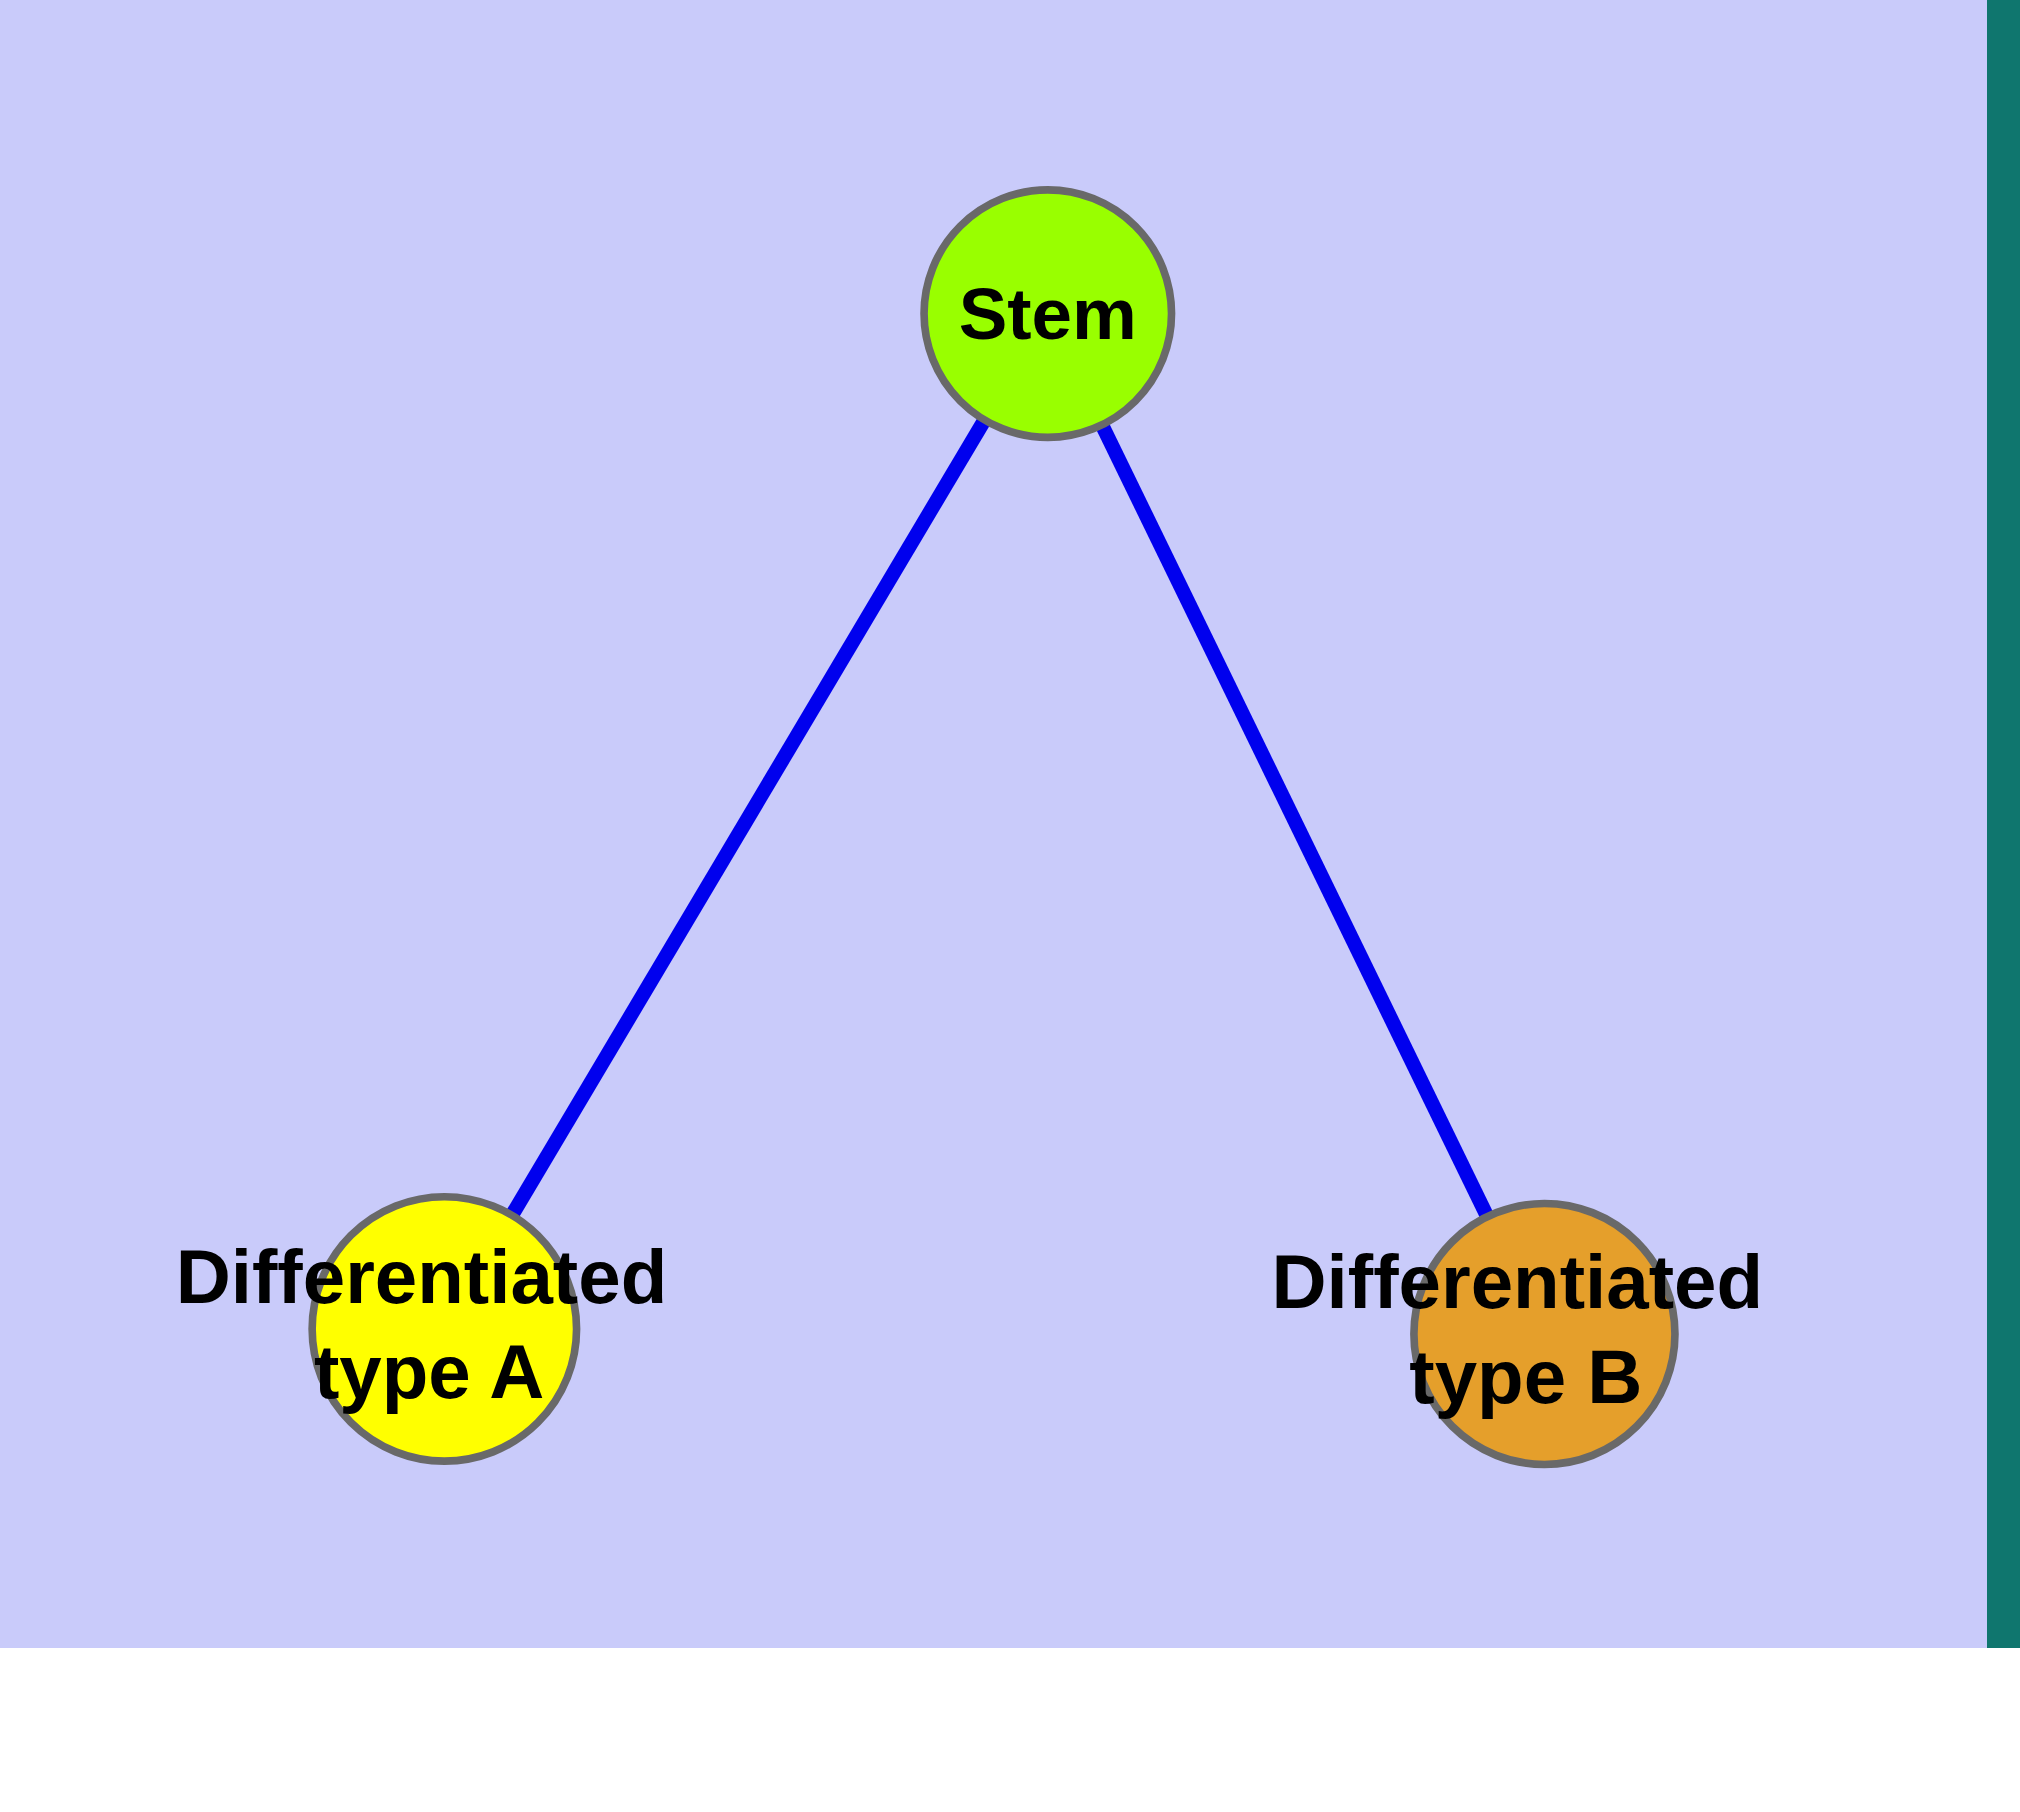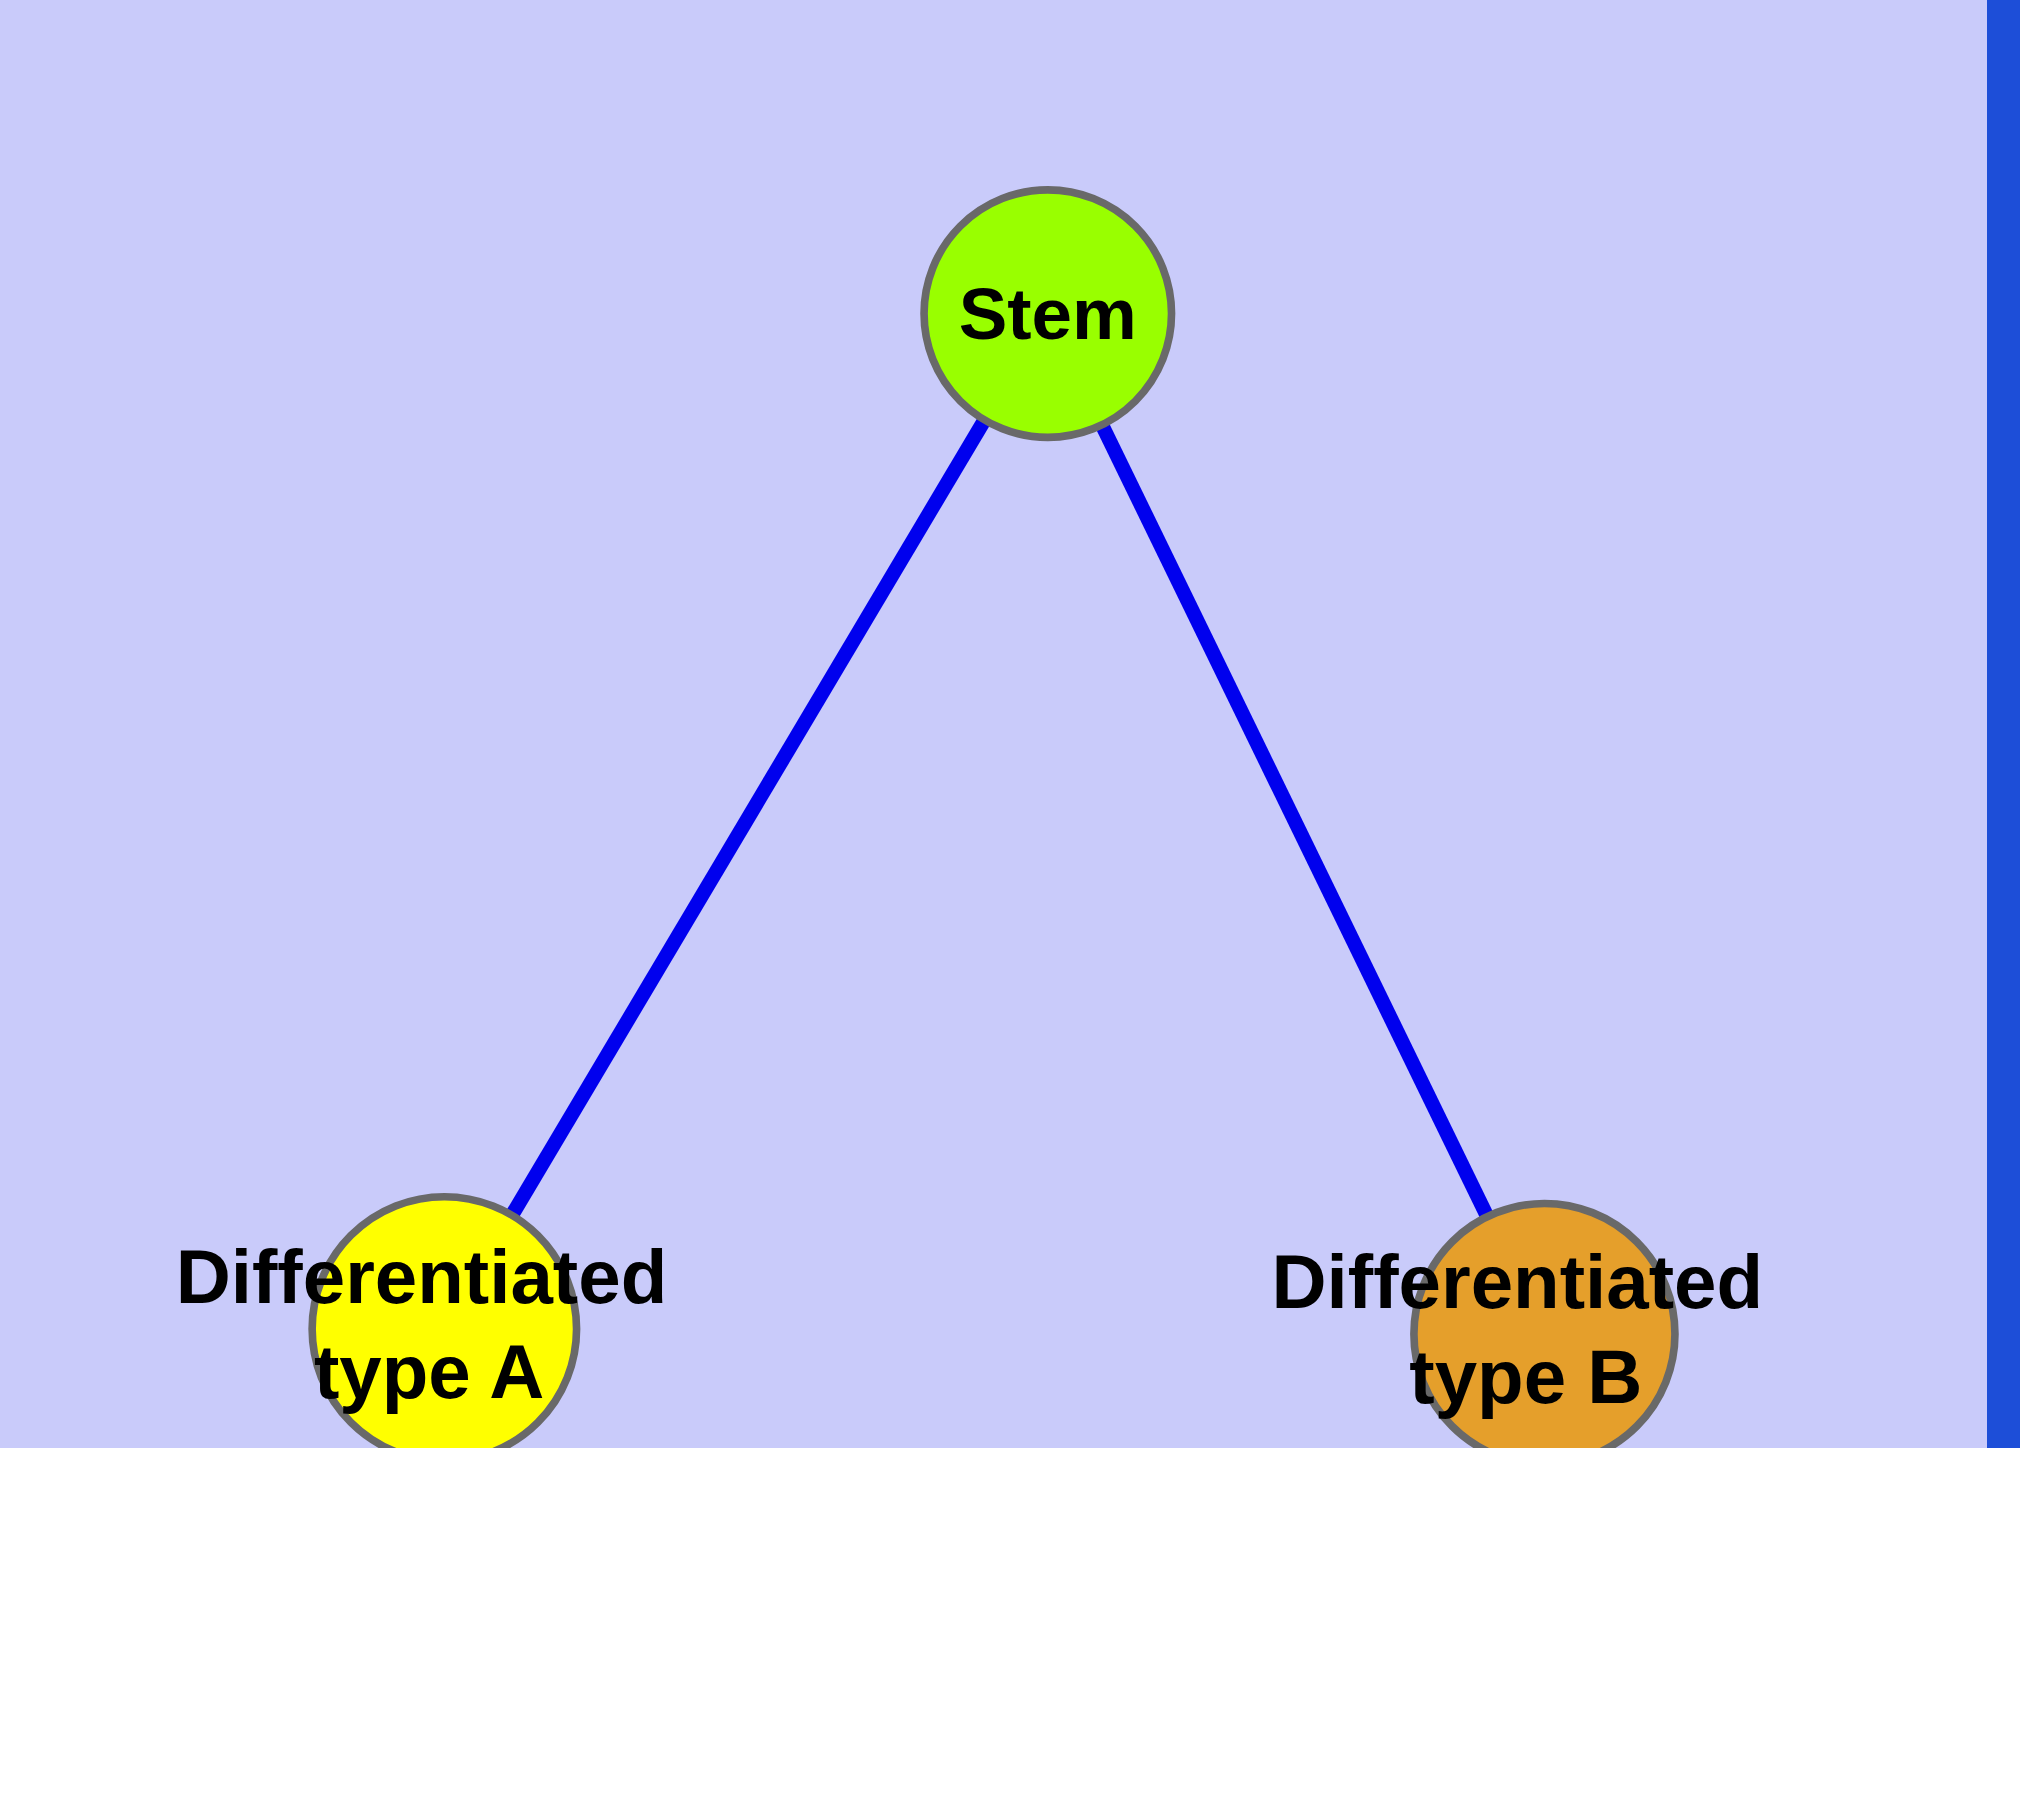--- a/index.html
+++ b/index.html
@@ -3,23 +3,23 @@
 <meta charset="utf-8">
 <style>
   html, body {
     margin: 0;
     padding: 0;
     background: #ffffff;
   }
   #page {
     position: relative;
     width: 2021px;
-    height: 1448px;
+    height: 1648px;
     overflow: hidden;
-    background: #1d4ed8;
+    background: #0f766e;
     font-family: "Liberation Sans", sans-serif;
   }
   #canvas-bg {
     position: absolute;
     left: 0;
     top: 0;
     width: 1987px;
     height: 1812px;
     background: #c9cbfa;
   }

